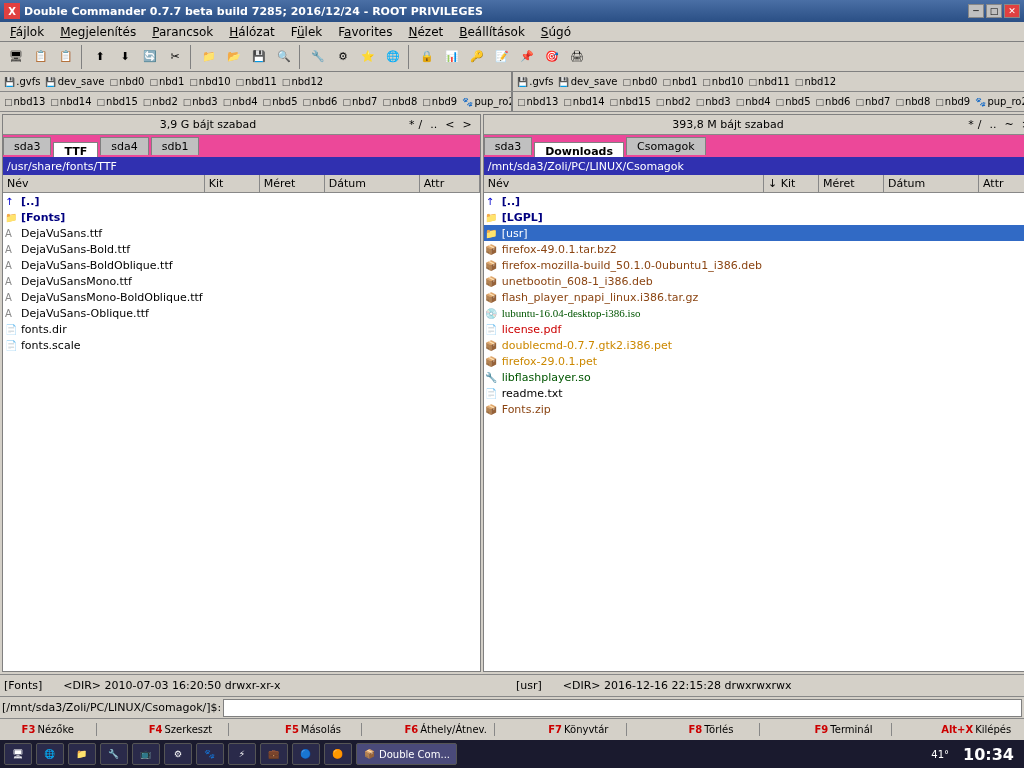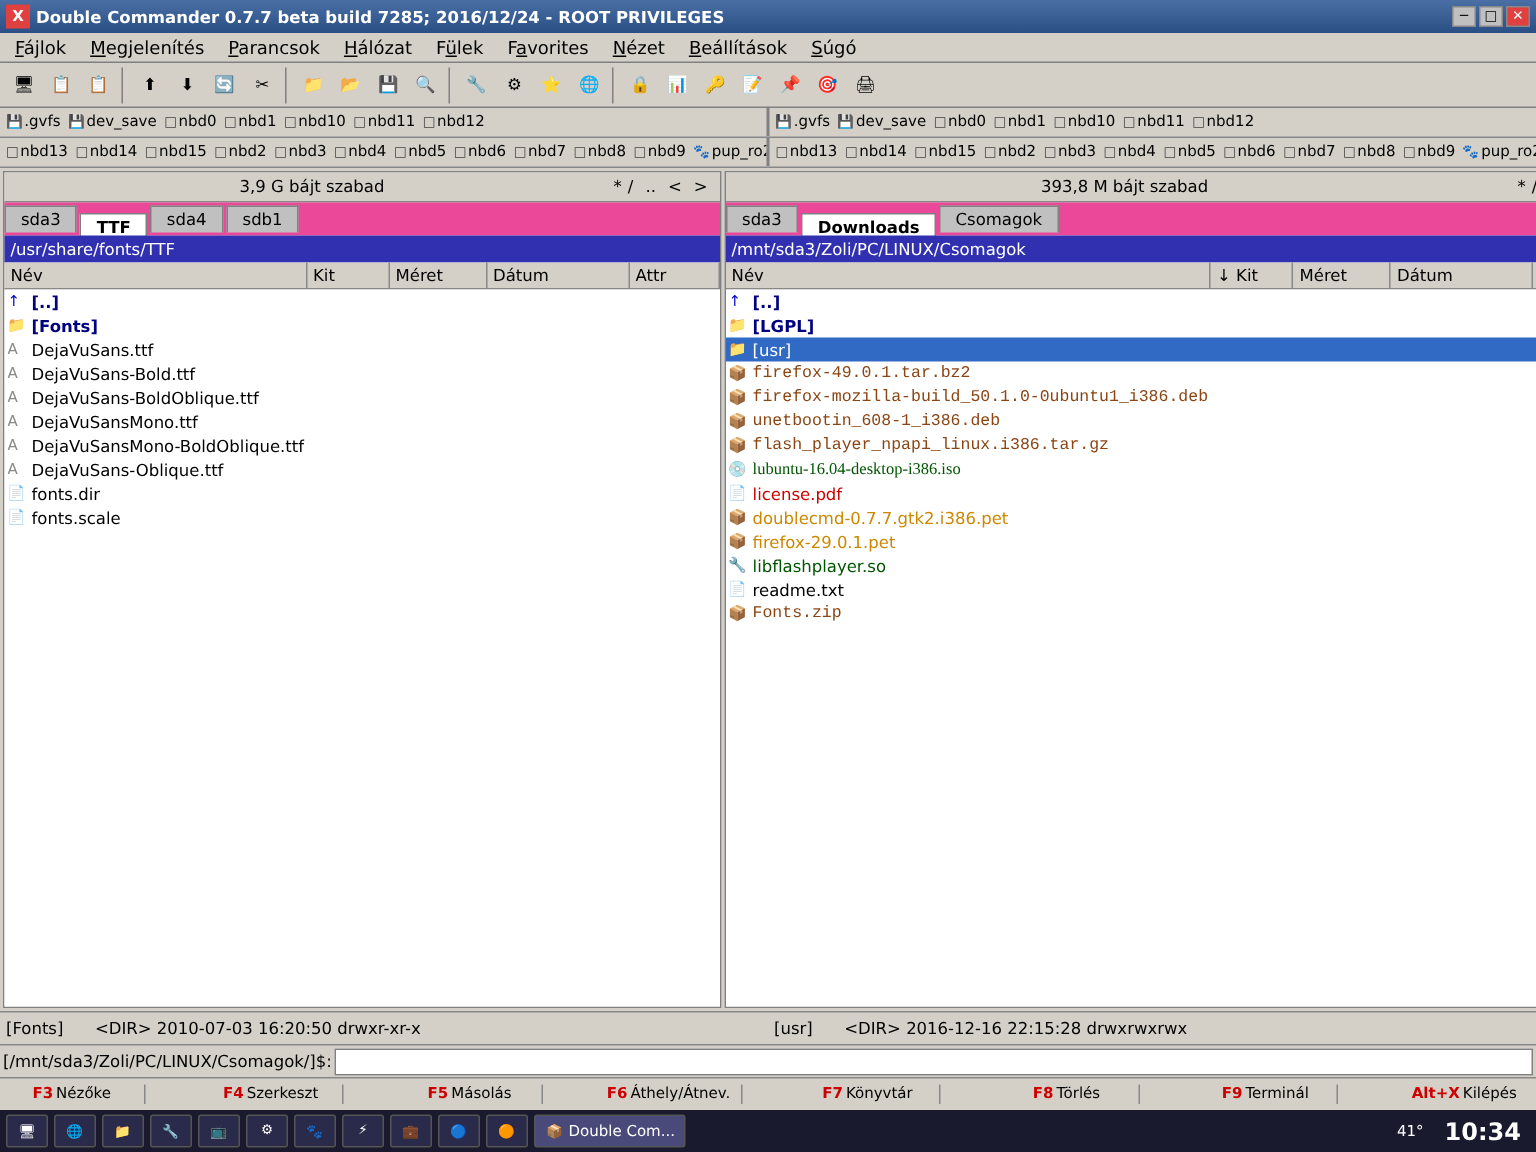--- a/index.html
+++ b/index.html
@@ -204,21 +204,21 @@
 
     .file-icon { width: 14px; font-size: 10px; margin-right: 2px; flex-shrink: 0; }
     .file-name { flex: 2; min-width: 0; overflow: hidden; white-space: nowrap; }
     .file-ext { width: 55px; overflow: hidden; white-space: nowrap; }
     .file-size { width: 65px; text-align: right; padding-right: 4px; overflow: hidden; white-space: nowrap; }
     .file-date { width: 95px; overflow: hidden; white-space: nowrap; font-size: 10px; }
     .file-attr { width: 60px; overflow: hidden; white-space: nowrap; font-size: 10px; }
 
     
     .color-dir { color: #000080; font-weight: bold; }
-    .color-archive { color: #8B4513; font-family: Liberation Mono, monospace; }
+    .color-archive { color: #8B4513; }
     .color-pet { color: #cc8800; }
     .color-iso { color: #005500; font-family: Liberation Serif, serif; }
     .color-pdf { color: #cc0000; }
     .color-so { color: #005500; }
 
     
     #statusbar {
       background: #d4d0c8;
       height: 22px;
       display: flex;

